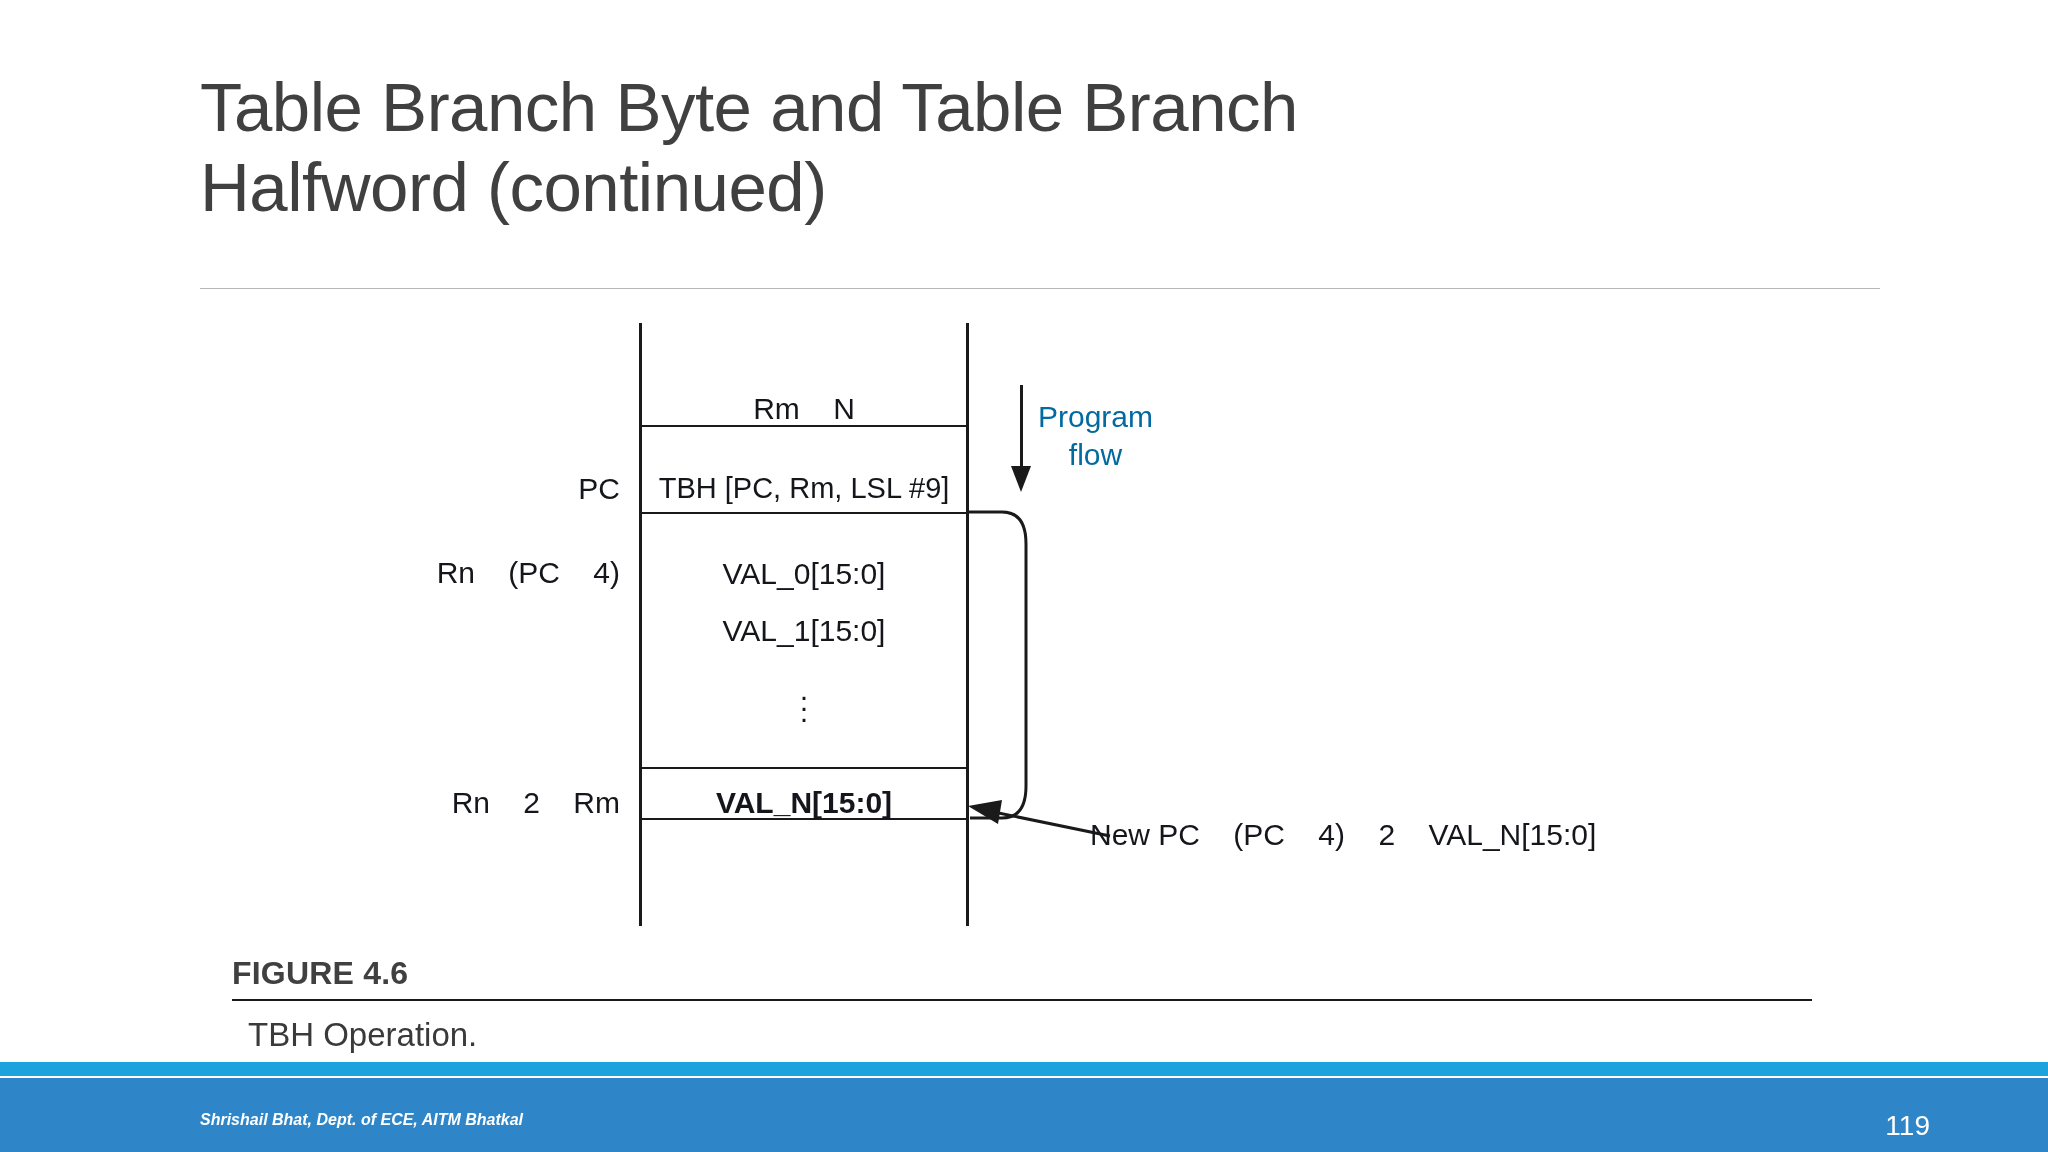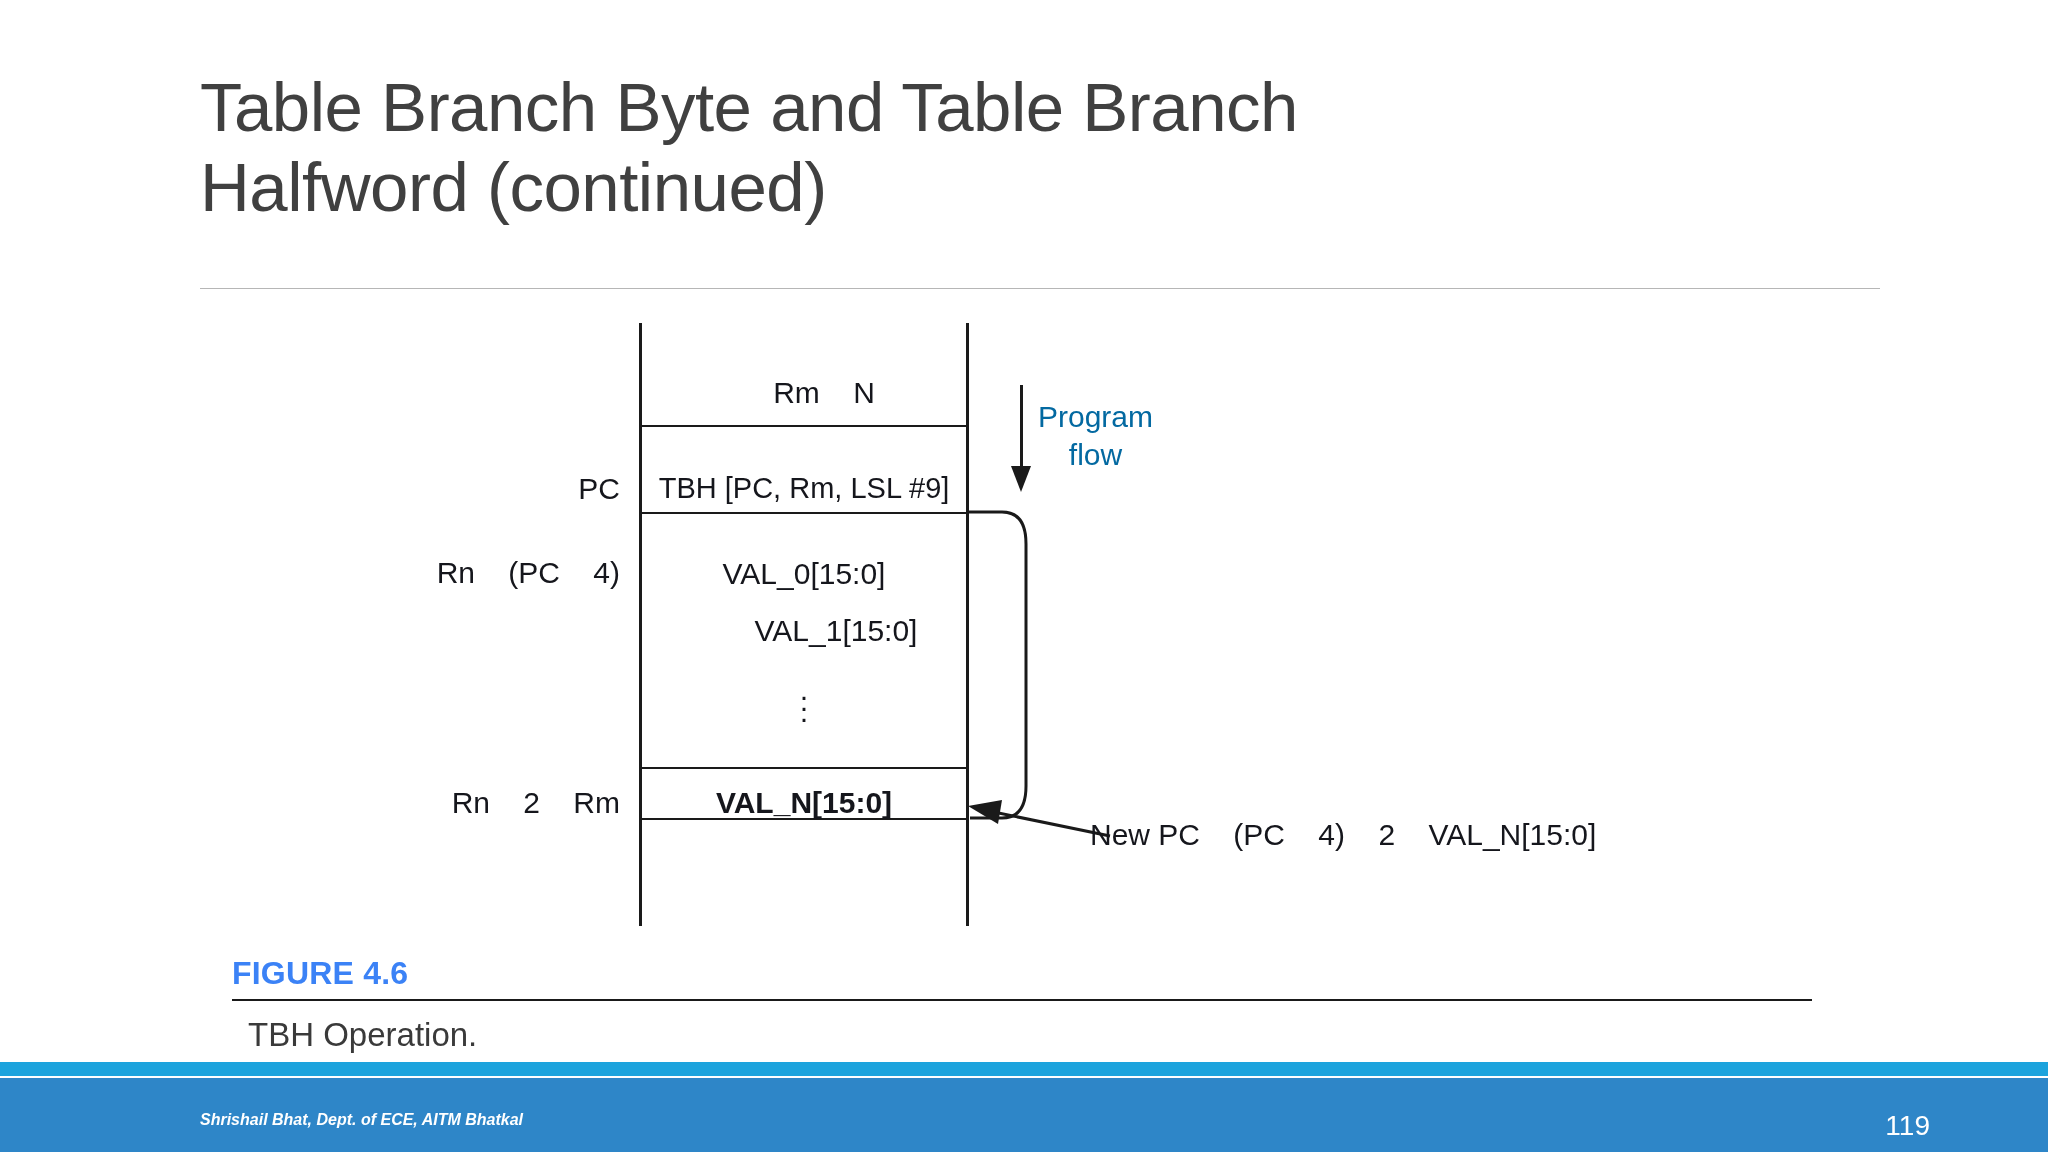--- a/index.html
+++ b/index.html
@@ -71,24 +71,24 @@
   .cell-text {
     position: absolute;
     width: 330px;
     left: 639px;
     text-align: center;
     font-size: 30px;
     color: #15161c;
     font-family: "Liberation Sans", sans-serif;
     white-space: pre;
   }
-  #cell-rm-n      { top: 376px; padding-left: 20px; }
+  #cell-rm-n      { top: 392px; }
   #cell-tbh       { top: 472px; font-size: 29px; }
   #cell-val0      { top: 557px; }
-  #cell-val1      { top: 614px; padding-left: 32px; }
+  #cell-val1      { top: 614px; }
   #cell-valn      { top: 786px; font-weight: bold; }
 
   .ellipsis-dots {
     position: absolute;
     left: 639px;
     width: 330px;
     top: 690px;
     text-align: center;
     font-size: 30px;
     color: #15161c;
@@ -164,21 +164,21 @@
     white-space: pre;
   }
 
   
   #caption-title {
     position: absolute;
     left: 232px;
     top: 955px;
     font-size: 32px;
     font-weight: bold;
-    color: #3b82f6;
+    color: #404040;
     letter-spacing: 0.2px;
   }
   #caption-rule {
     position: absolute;
     left: 232px;
     top: 999px;
     width: 1580px;
     height: 2px;
     background: #1a1a1a;
   }

